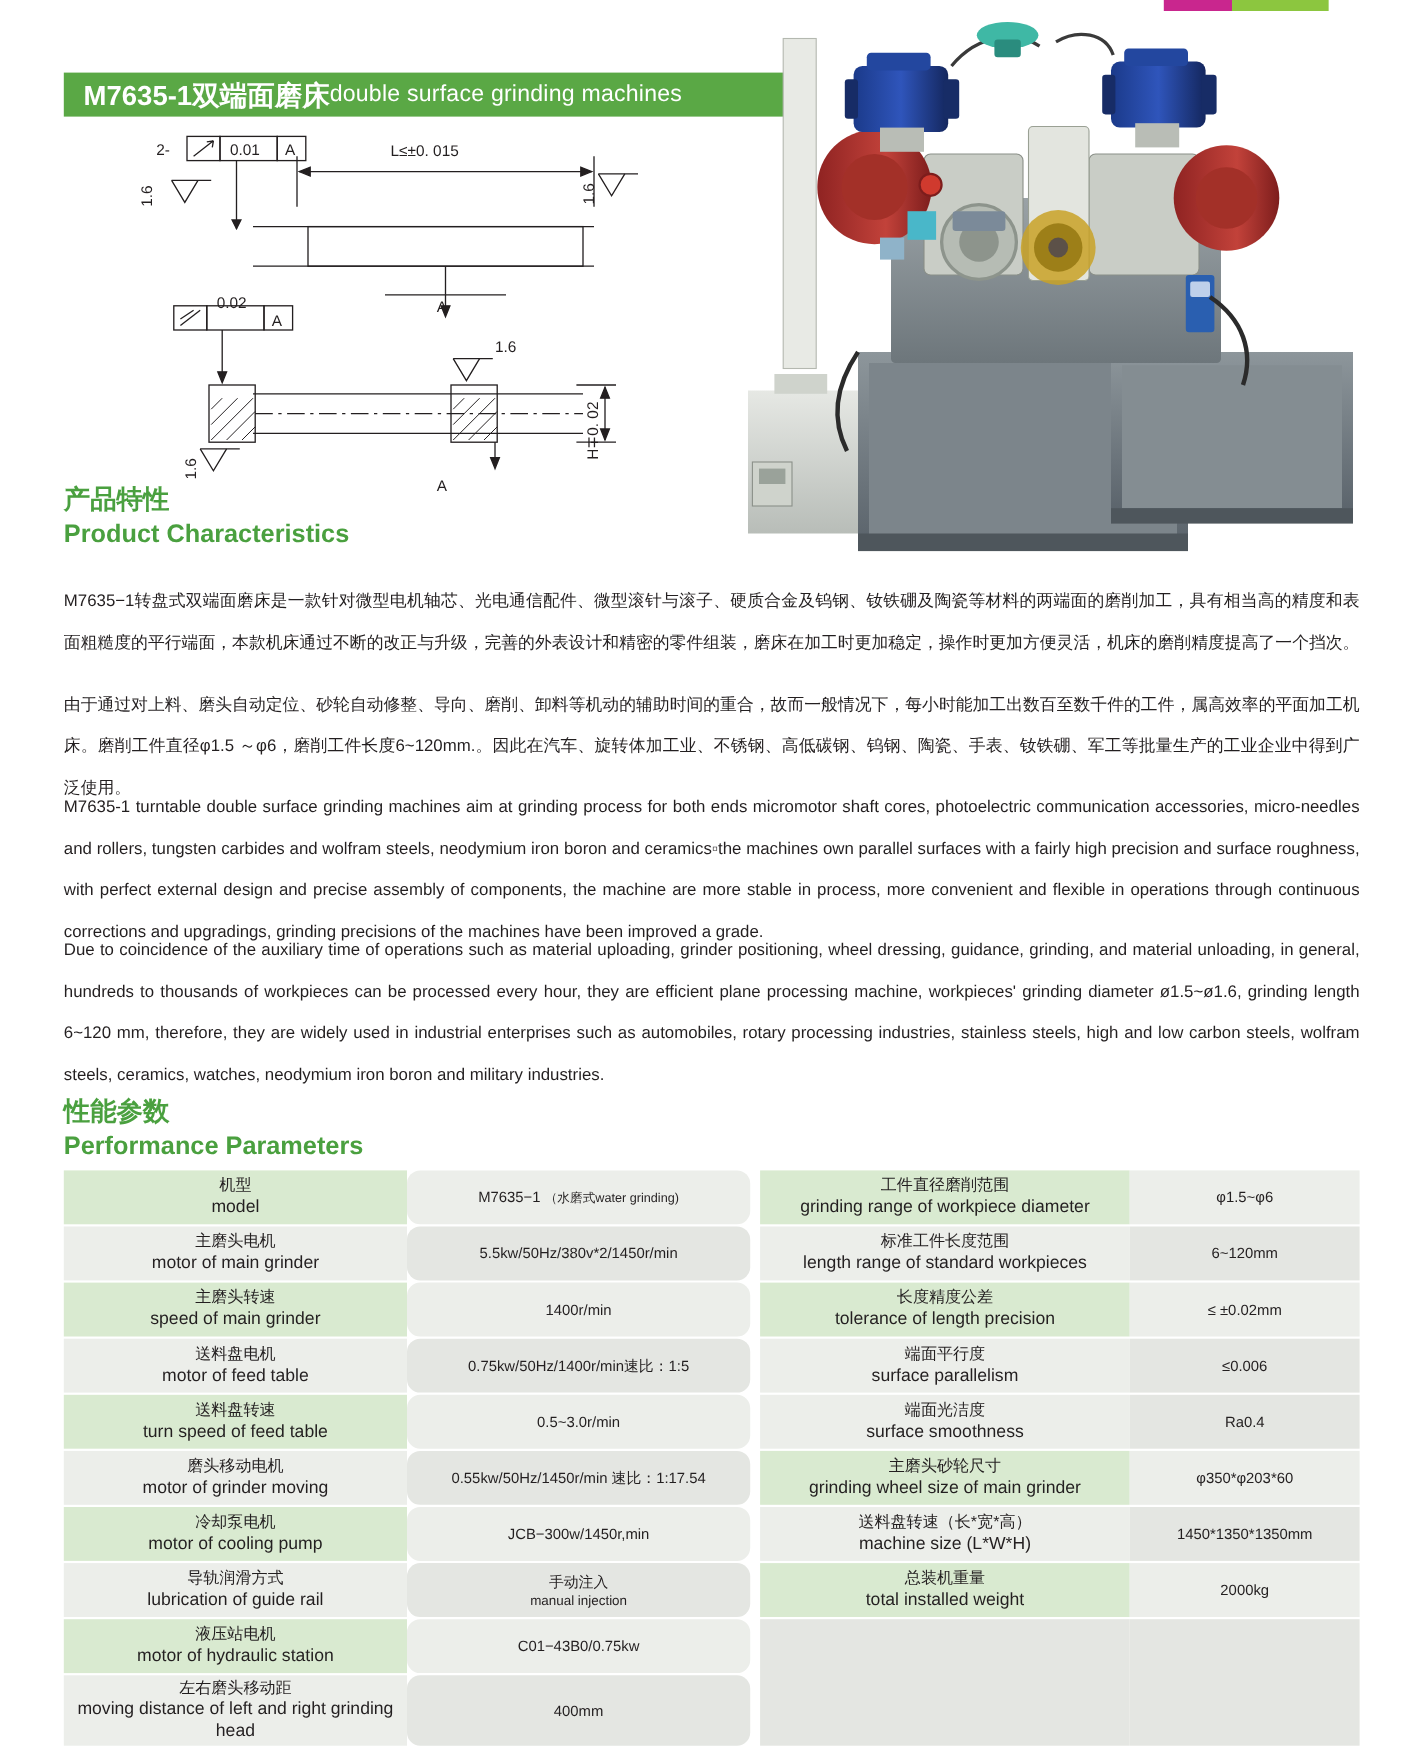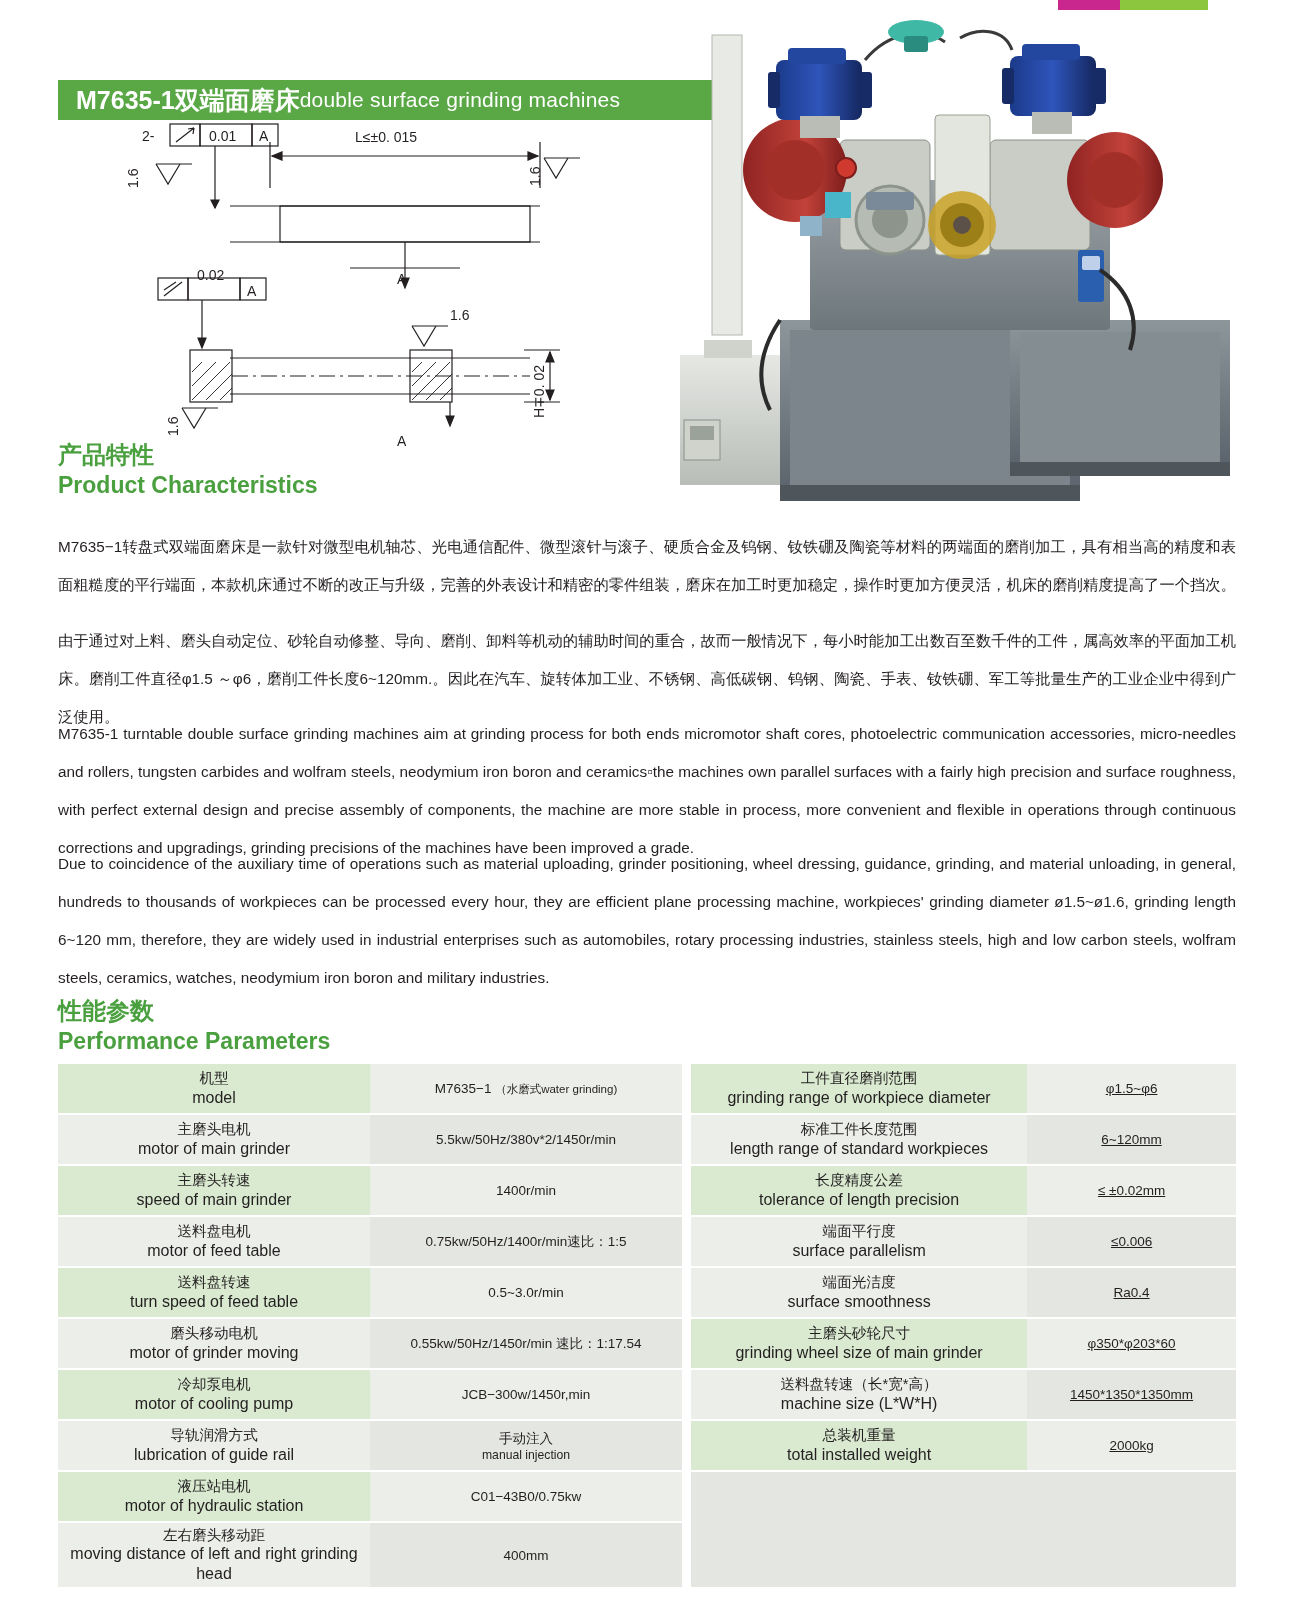--- a/index.html
+++ b/index.html
@@ -30,21 +30,20 @@
   
   .title-banner {
     position: absolute;
     top: 66px; left: 58px;
     width: 660px; height: 40px;
     background: #5aa845;
     display: flex;
     align-items: center;
     padding-left: 18px;
     box-sizing: border-box;
-    margin-top: 14px;
   }
   .title-banner .cn {
     color: #ffffff;
     font-size: 25px;
     font-weight: bold;
     letter-spacing: 0px;
     white-space: nowrap;
   }
   .title-banner .en {
     color: #ffffff;
@@ -136,23 +135,23 @@
   table.spec tr.alt td.label { background: #eceeea; }
   table.spec td.value {
     background: #eceeea;
     height: 49px;
     padding: 3px 6px;
     box-sizing: border-box;
     font-size: 13.5px;
   }
   table.spec tr.alt td.value { background: #e4e6e2; }
   table.spec.left td.label  { width: 312px; }
-  table.spec.left td.value  { width: 312px; }
+  table.spec.left td.value  { width: 312px; border-radius: 12px; }
   table.spec.right td.label { width: 330px; }
-  table.spec.right td.value { width: 205px; text-decoration: underline; }
+  table.spec.right td.value { width: 205px; }
 
   .lab-cn { display: block; font-size: 14.6px; color: #231f20; }
   .lab-en { display: block; font-size: 16px; color: #231f20; }
   .val-sub { font-size: 11.5px; }
   .val-small { font-size: 12.2px; display:block; }
 
   td.empty { background: #eceeea; }
   td.empty.alt2 { background: #e4e6e2; }
 </style>
 </head>

